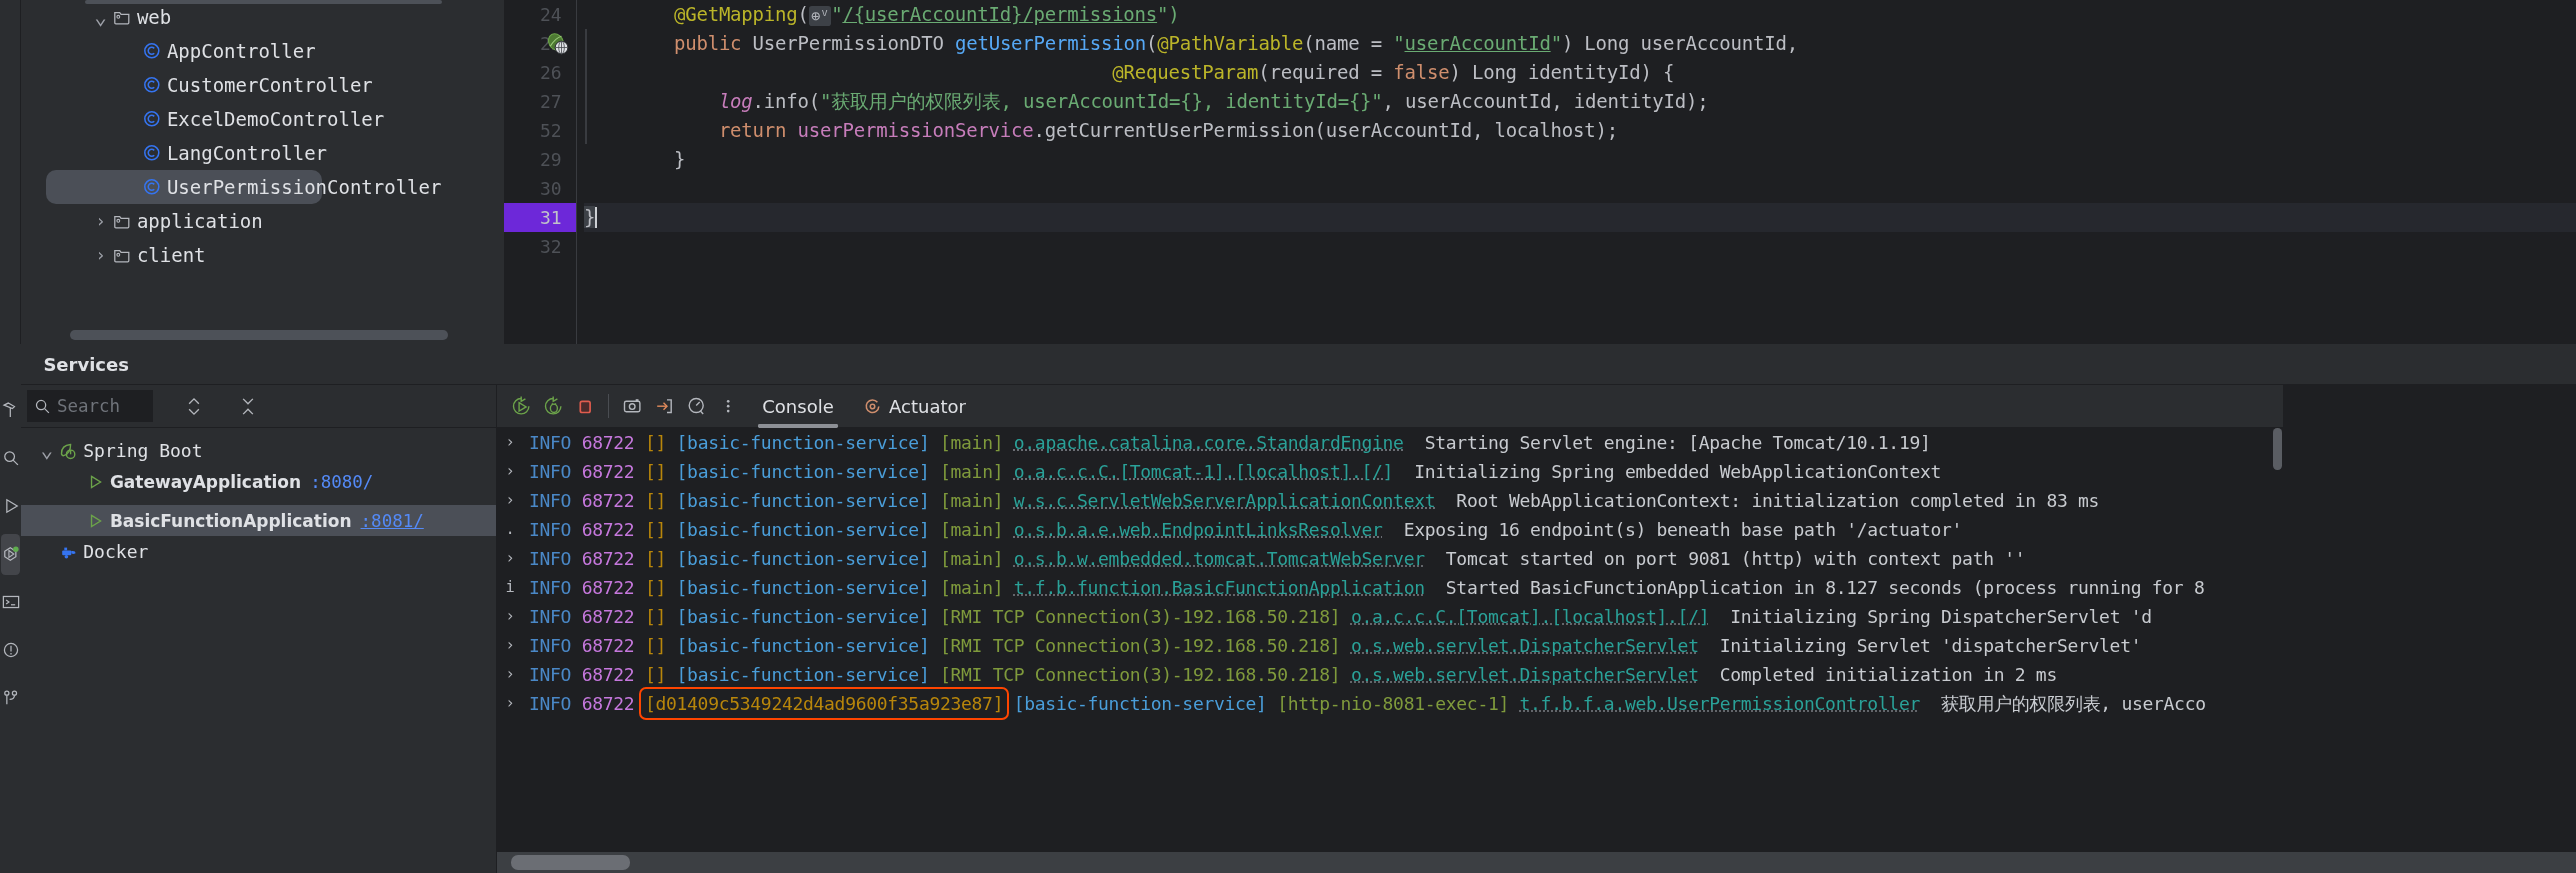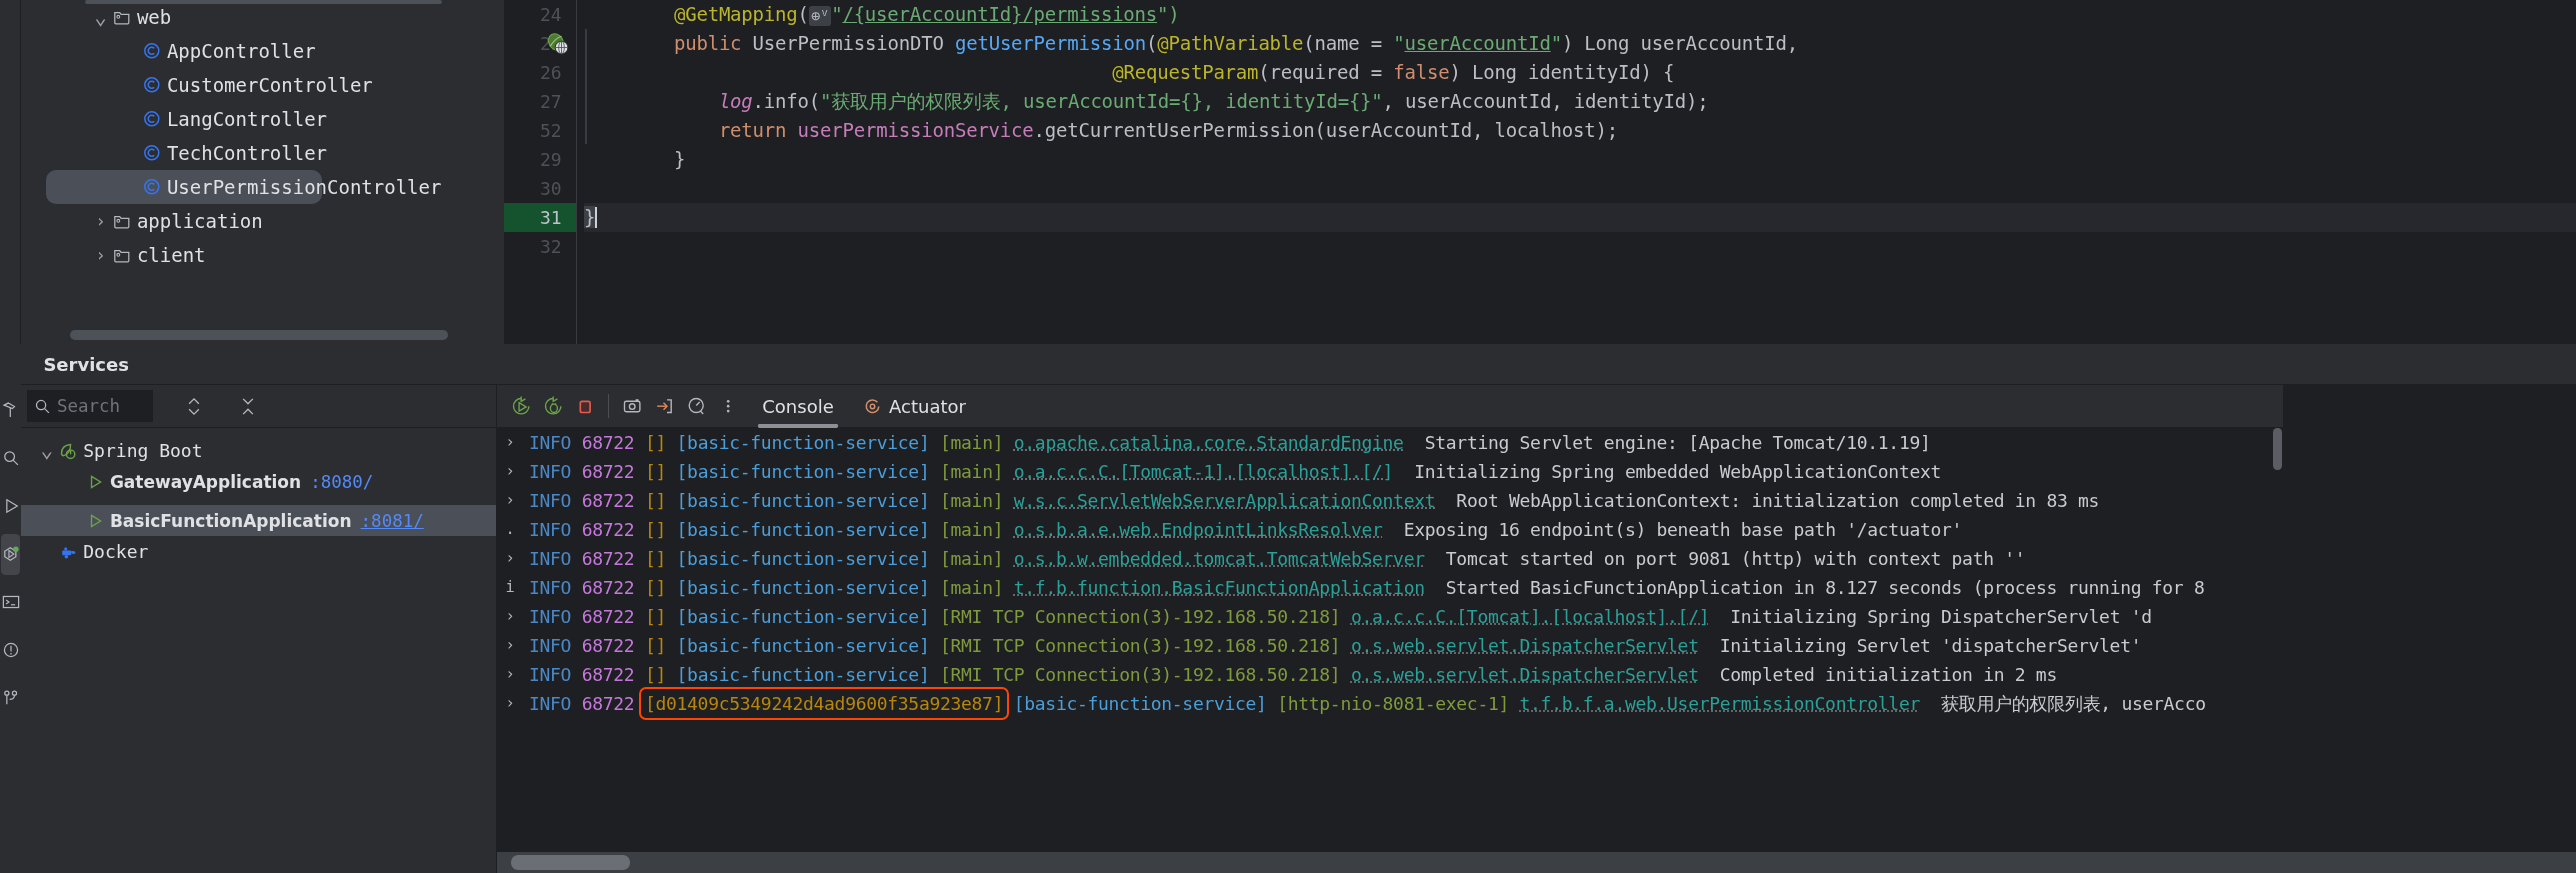--- a/index.html
+++ b/index.html
@@ -26,21 +26,21 @@
   .tree-row.sel{ background:#4b4f57; border-radius:2.1px; }
   .icon-folder{ width:21px;height:21px;flex:none;margin-right:4.9px;display:inline-flex;align-items:center;justify-content:center;}
   .icon-class{ width:21px;height:21px;flex:none;margin-right:4.9px;display:inline-flex;align-items:center;justify-content:center;}
   .tree-scroll{ position:absolute; left:49px; bottom:4.2px; width:378px; height:9.8px; background:#4d5158; border-radius:4.9px;}
   .tree-scroll-top{ position:absolute; left:64px; top:0px; width:357px; height:4.2px; background:#4d5158; border-radius:4.9px;}
 
   
   .editor{ flex:1; height:344px; background:#1e1f22; position:relative; overflow:hidden; display:flex;}
   .gutter{ width:73px; flex:none; position:relative; }
   .gutter .ln{ height:29px; line-height:29px; text-align:right; padding-right:15.4px; color:#4e5157; font-size:18px; font-family:"DejaVu Sans Mono", monospace;}
-  .gutter .ln.cur{ color:#c0c3c9; background:#14532d; }
+  .gutter .ln.cur{ color:#c0c3c9; background:#6d28d9; }
   .gutter-marker{ position:absolute; left:42px; top:32px; width:24px; height:24px;}
   .gutter-line{ position:absolute; right:0; top:0; bottom:0; width:1.4px; background:#393b40;}
   .code{ flex:1; position:relative; padding-left:7px;}
   .cl{ height:29px; line-height:29px; white-space:pre; font-size:19px; font-family:"DejaVu Sans Mono", monospace; letter-spacing:-0.2px;}
   .cl.cur{ background:#26282e; }
   .indent-guide{ position:absolute; left:8.4px; top:29px; width:1.4px; height:115px; background:#393b40; }
 
   
   .s-anno{ color:#bbb529; }
   .s-kw{ color:#cf8e6d; }
@@ -148,31 +148,31 @@
           <span class="lbl">CustomerController</span>
         </div>
         <div class="tree-row" style="padding-left: 99px;">
           <span class="arrow blank">&nbsp;</span>
           <span class="icon-class">
             <svg width="19.6" height="19.6" viewBox="0 0 28 28">
               <circle cx="14" cy="14" r="10" fill="none" stroke="#3574f0" stroke-width="2.2"></circle>
               <path d="M17.5 10.5 A5 5 0 1 0 17.5 17.5" fill="none" stroke="#3574f0" stroke-width="2.2"></path>
             </svg>
           </span>
-          <span class="lbl">LangController</span>
+          <span class="lbl">ExcelDemoController</span>
         </div>
         <div class="tree-row" style="padding-left: 99px;">
           <span class="arrow blank">&nbsp;</span>
           <span class="icon-class">
             <svg width="19.6" height="19.6" viewBox="0 0 28 28">
               <circle cx="14" cy="14" r="10" fill="none" stroke="#3574f0" stroke-width="2.2"></circle>
               <path d="M17.5 10.5 A5 5 0 1 0 17.5 17.5" fill="none" stroke="#3574f0" stroke-width="2.2"></path>
             </svg>
           </span>
-          <span class="lbl">TechController</span>
+          <span class="lbl">LangController</span>
         </div>
         <div class="tree-row sel" style="padding-left: 74px; margin-left: 25px; margin-right: 182px; border-radius: 10px;">
           <span class="arrow blank">&nbsp;</span>
           <span class="icon-class">
             <svg width="19.6" height="19.6" viewBox="0 0 28 28">
               <circle cx="14" cy="14" r="10" fill="none" stroke="#3574f0" stroke-width="2.2"></circle>
               <path d="M17.5 10.5 A5 5 0 1 0 17.5 17.5" fill="none" stroke="#3574f0" stroke-width="2.2"></path>
             </svg>
           </span>
           <span class="lbl">UserPermissionController</span>

